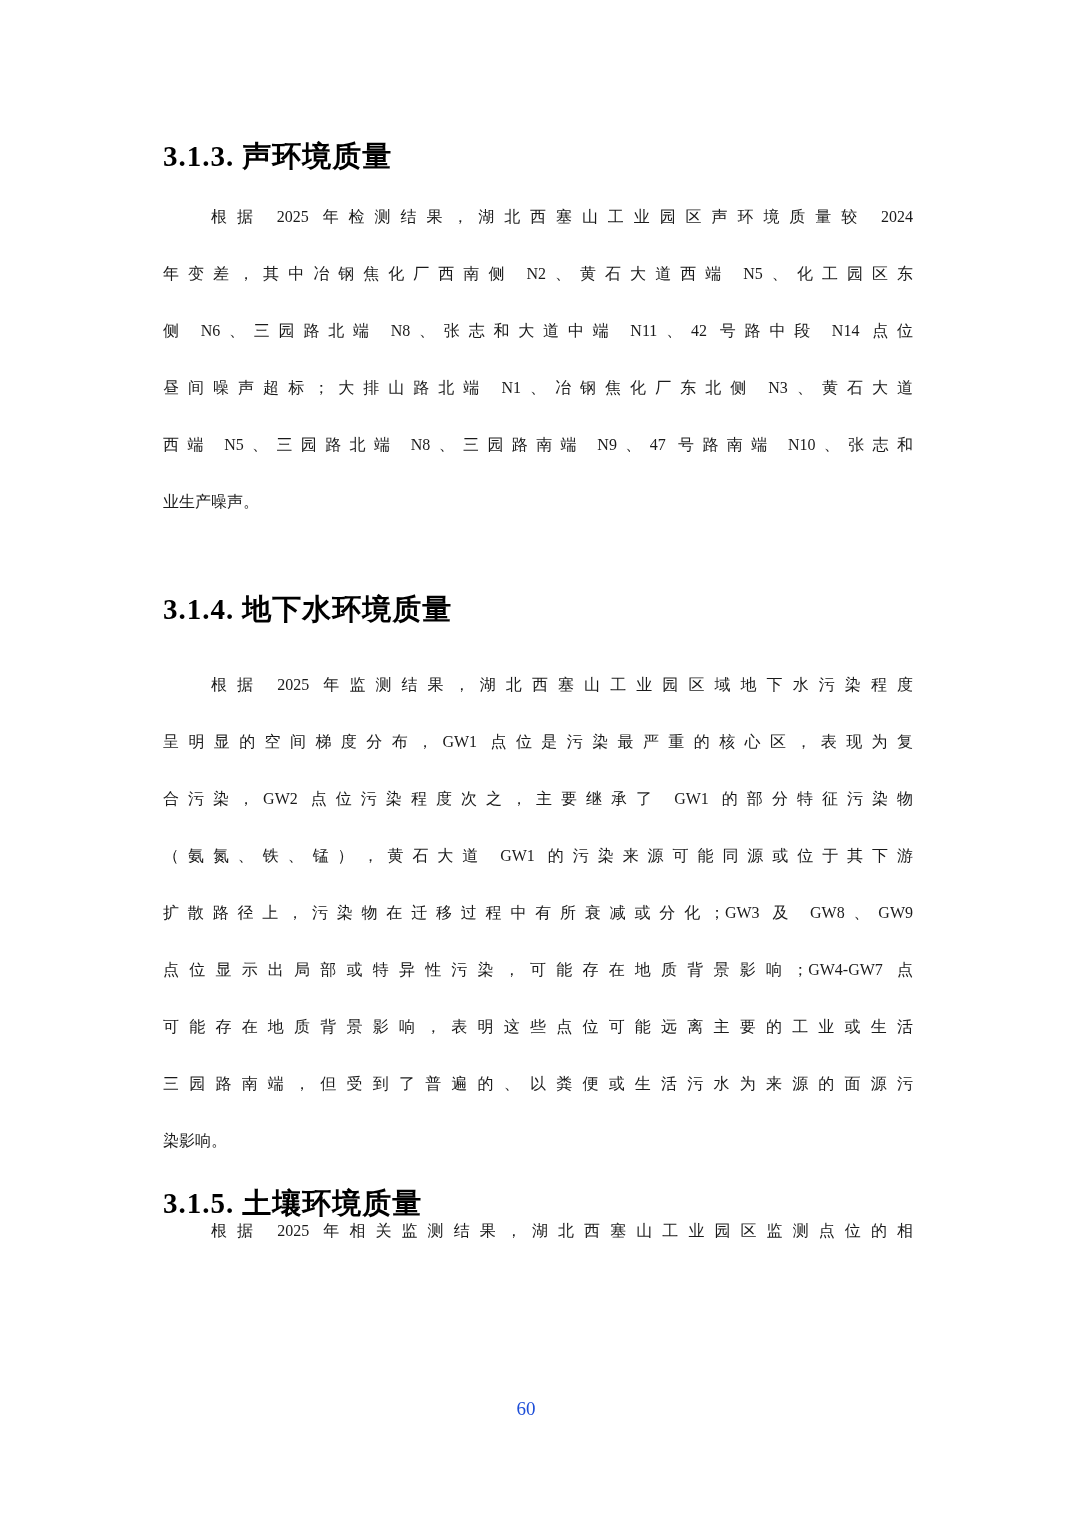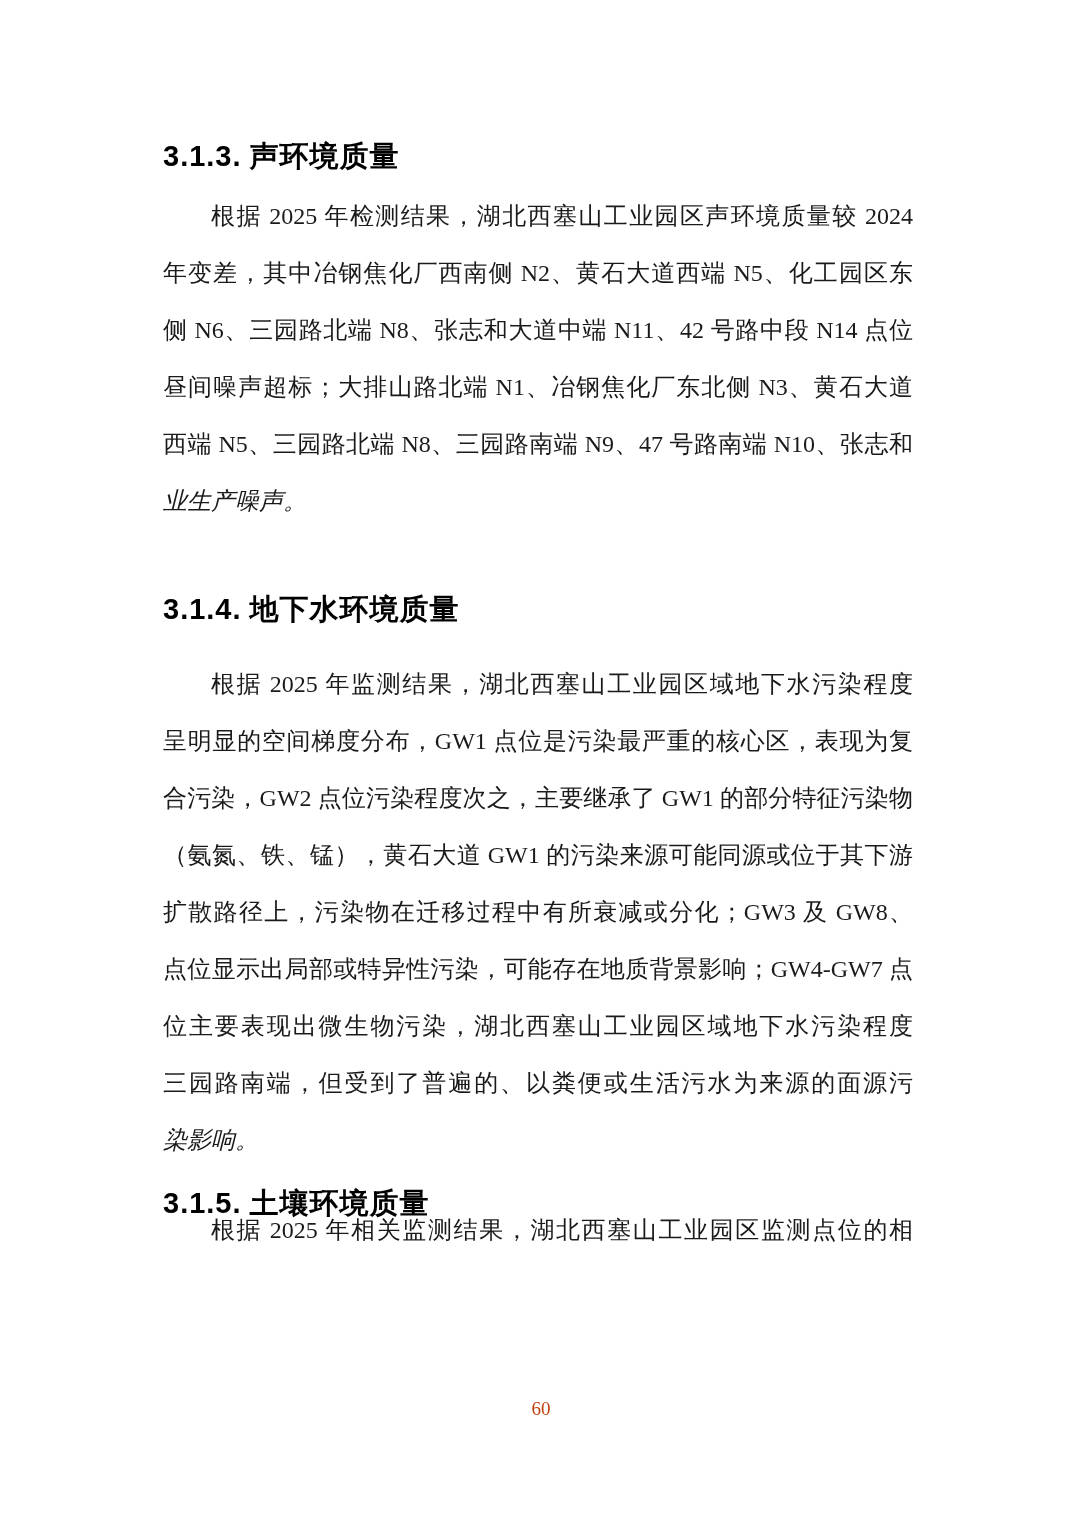--- a/index.html
+++ b/index.html
@@ -23,55 +23,54 @@
     width: 750px;
   }
   .section-heading {
     font-size: 29px;
     font-weight: bold;
     line-height: 40px;
     white-space: nowrap;
     color: #000000;
   }
   .heading-number {
-    font-family: Liberation Sans, sans-serif;
+    font-family: Liberation Serif, serif;
     margin-right: 8px;
     letter-spacing: 1px;
   }
   .heading-title {
     font-family: Liberation Serif, serif;
     letter-spacing: 1px;
   }
   .paragraph {
-    font-size: 24px;
+    font-size: 16px;
   }
   .body-line {
     height: 57px;
     line-height: 57px;
     text-align: justify;
     text-align-last: justify;
     text-justify: inter-character;
     overflow: hidden;
   }
   .body-line.first-line {
     text-indent: 48px;
   }
   .body-line.short-last {
     text-align: left;
     text-align-last: left;
-    font-style: italic;
   }
   .footer-page-number {
     position: absolute;
-    left: 166px;
+    left: 151px;
     width: 750px;
     top: 1398px;
     text-align: center;
     font-size: 19px;
-    color: #c2410c;
+    color: #1d4ed8;
   }
 </style>
 </head>
 <body>
 
 <div class="page">
 
   <div class="content-block section-heading" style="top:136px;">
     <span class="heading-number">3.1.3.</span><span class="heading-title">声环境质量</span>
   </div>
@@ -87,21 +86,21 @@
   <div class="content-block section-heading" style="top:589px;">
     <span class="heading-number">3.1.4.</span><span class="heading-title">地下水环境质量</span>
   </div>
   <div class="content-block paragraph" style="top:656px;">
     <div class="body-line first-line">根据 2025 年监测结果，湖北西塞山工业园区域地下水污染程度</div>
     <div class="body-line">呈明显的空间梯度分布，GW1 点位是污染最严重的核心区，表现为复</div>
     <div class="body-line">合污染，GW2 点位污染程度次之，主要继承了 GW1 的部分特征污染物</div>
     <div class="body-line">（氨氮、铁、锰），黄石大道 GW1 的污染来源可能同源或位于其下游</div>
     <div class="body-line">扩散路径上，污染物在迁移过程中有所衰减或分化；GW3 及 GW8、GW9</div>
     <div class="body-line">点位显示出局部或特异性污染，可能存在地质背景影响；GW4-GW7 点</div>
-    <div class="body-line">位主要表现出微生物污染，湖北西塞山工业园区域地下水污染程度</div>
+    <div class="body-line">可能存在地质背景影响，表明这些点位可能远离主要的工业或生活</div>
     <div class="body-line">三园路南端，但受到了普遍的、以粪便或生活污水为来源的面源污</div>
     <div class="body-line short-last">染影响。</div>
   </div>
 
   <div class="content-block section-heading" style="top:1151px;margin-top:32px;">
     <span class="heading-number">3.1.5.</span><span class="heading-title">土壤环境质量</span>
   </div>
   <div class="content-block paragraph" style="top:1202px;">
     <div class="body-line first-line">根据 2025 年相关监测结果，湖北西塞山工业园区监测点位的相</div>
   </div>

